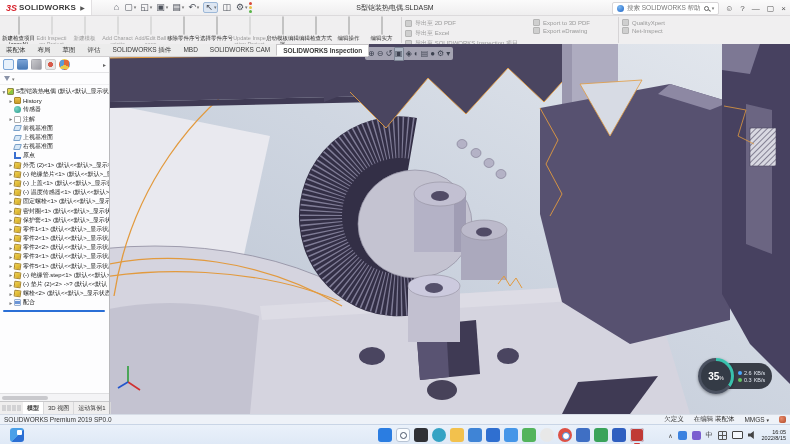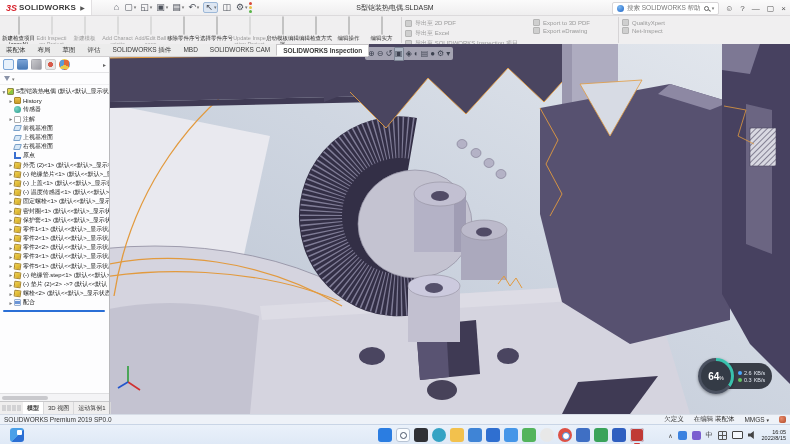--- a/index.html
+++ b/index.html
@@ -427,21 +427,21 @@
         <span class="hicon" data-pressed="false">◐</span>
         <span class="hicon" data-pressed="false">▤</span>
         <span class="hicon" data-pressed="false">●</span>
         <span class="hicon" data-pressed="false">⚙</span>
         <span class="hicon" data-pressed="false">▾</span>
       </div>
 
     <div class="perf">
       <div class="perf-circle">
         <span class="pt">
-            <span>64</span>
+            <span>35</span>
             <small>%</small>
           </span>
       </div>
       <div class="perf-pill">
 
       <span class="perf-row">
             <i class="pd" style="background: rgb(74, 168, 255);"></i>
             <b style="font-weight:normal">2.6</b>
             <span>KB/s</span>
           </span>

